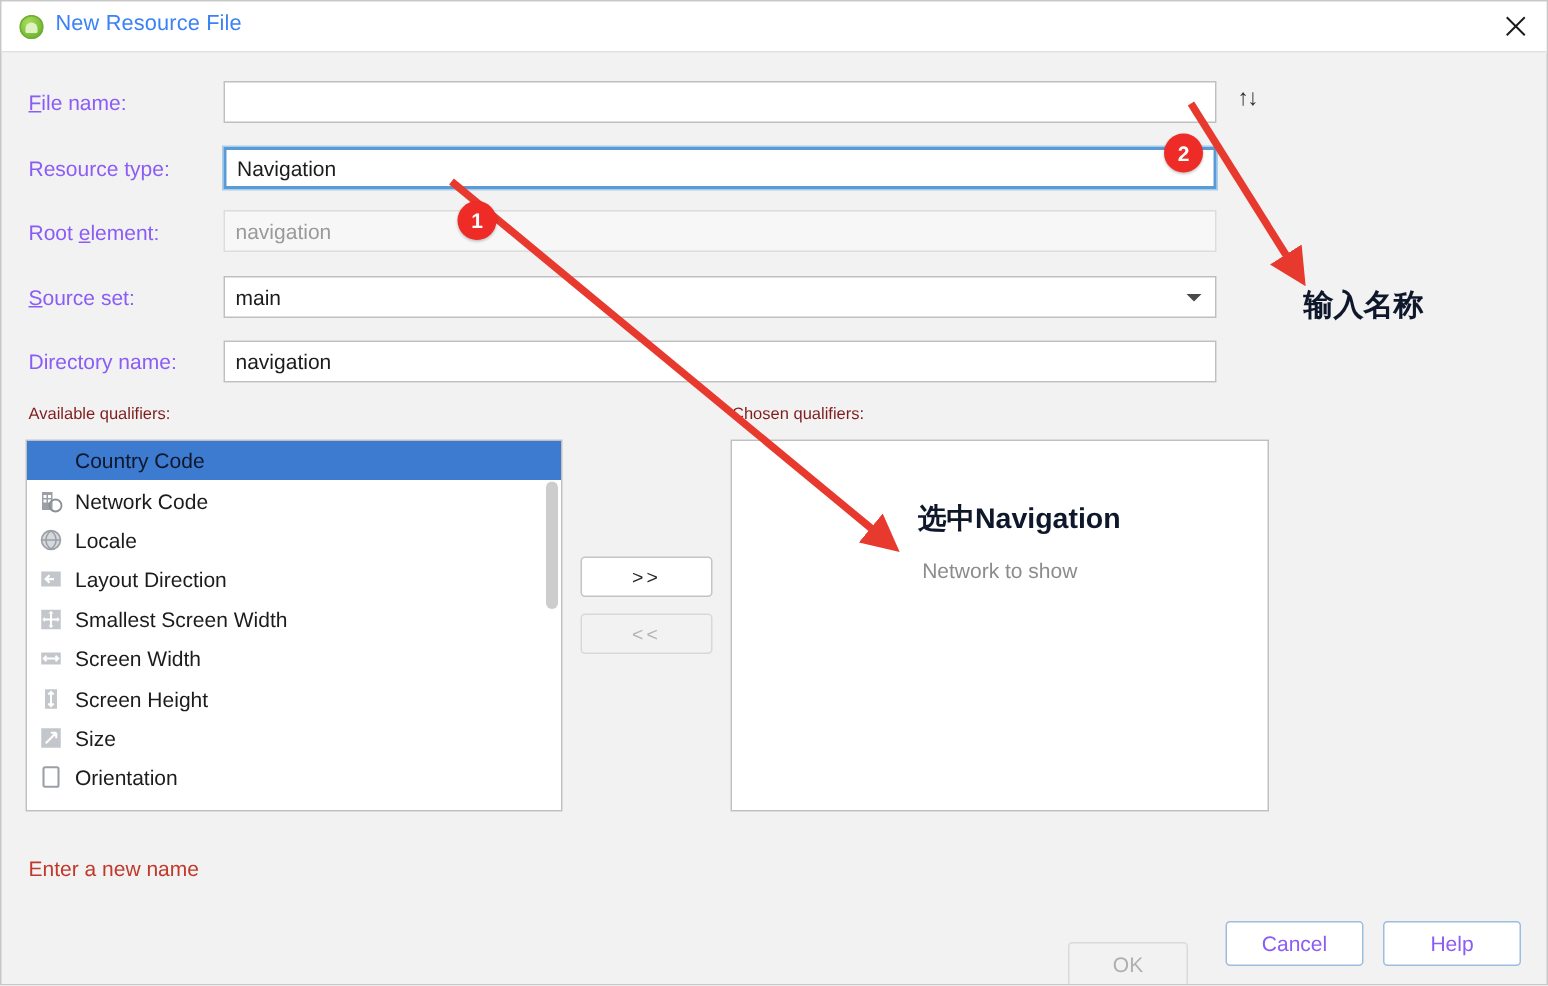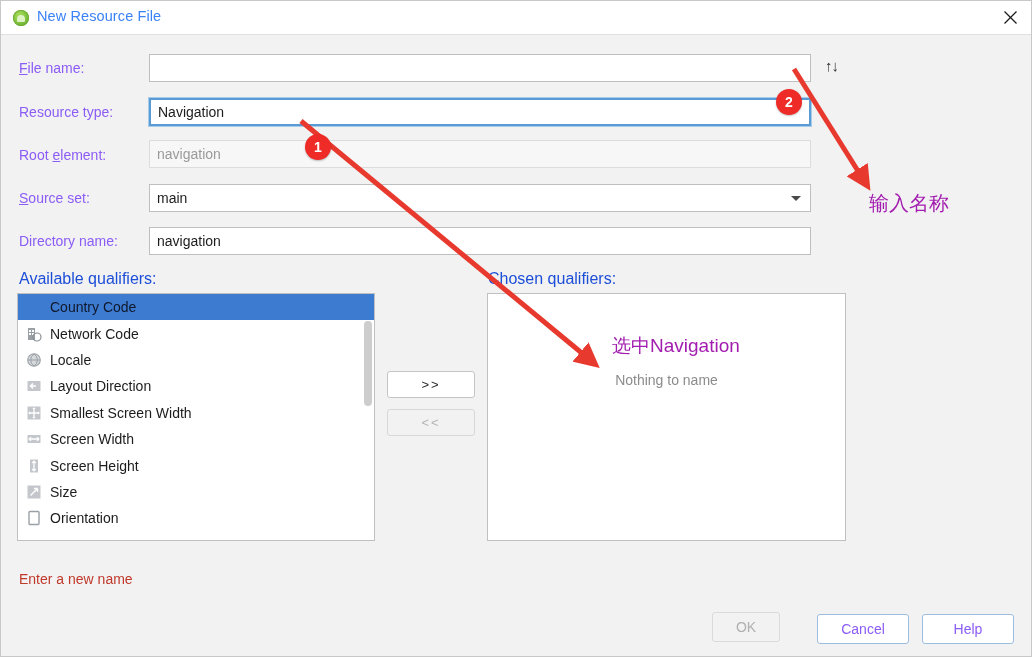--- a/index.html
+++ b/index.html
@@ -109,22 +109,22 @@
     left: 824px; top: 56px;
     width: 24px; height: 20px;
     font-size: 15px;
     color: #333;
     letter-spacing: -1px;
   }
 
   
   .panel-label {
     position: absolute;
-    font-size: 16px;
-    color: #1d4ed8;
+    font-size: 11px;
+    color: #7f1d1d;
   }
   .listbox {
     position: absolute;
     box-sizing: border-box;
     background: #ffffff;
     border: 1px solid #c0c0c0;
     overflow: hidden;
   }
   .list-row {
     position: relative;
@@ -197,23 +197,23 @@
     left: 0; right: 0;
     top: 78px;
     text-align: center;
     font-size: 14px;
     color: #8c8c8c;
   }
 
   
   .anno-text {
     position: absolute;
-    color: #a21caf;
+    color: #0f172a;
     font-size: 20px;
-    font-weight: normal;
+    font-weight: bold;
     white-space: nowrap;
   }
   .anno-text.sm { font-size: 19px; }
   .badge {
     position: absolute;
     width: 26px; height: 26px;
     border-radius: 50%;
     background: #ee2b26;
     color: #ffffff;
     font-size: 14px;
@@ -381,21 +381,21 @@
     <div class="scrollbar">
       <div class="scroll-thumb"></div>
     </div>
   </div>
 
   <div class="xfer-btn" style="left:386px; top:370px;">&gt;&gt;</div>
   <div class="xfer-btn disabled" style="left:386px; top:408px;">&lt;&lt;</div>
 
   <div class="panel-label" style="left:487px; top:269px;">Chosen qualifiers:</div>
   <div class="chosen-box" style="left:486px; top:292px; width:359px; height:248px;">
-    <div class="nothing">Nothing to name</div>
+    <div class="nothing">Network to show</div>
   </div>
 
   <svg id="anno-svg">
     <defs>
       <marker id="arrowhead" markerWidth="5" markerHeight="5" refX="2.2" refY="2.5" orient="auto">
         <polygon points="0,0 5,2.5 0,5" fill="#e8392e"></polygon>
       </marker>
     </defs>
 
     <line x1="300" y1="120" x2="588" y2="358" stroke="#e8392e" stroke-width="5" marker-end="url(#arrowhead)"></line>
@@ -403,17 +403,17 @@
     <line x1="793" y1="68" x2="862" y2="178" stroke="#e8392e" stroke-width="5" marker-end="url(#arrowhead)"></line>
   </svg>
 
   <div class="badge" style="left:304px; top:133px;">1</div>
   <div class="badge" style="left:775px; top:88px;">2</div>
 
   <div class="anno-text" style="left:868px; top:189px;">输入名称</div>
   <div class="anno-text sm" style="left:611px; top:332px;">选中Navigation</div>
 
   <div class="error-text">Enter a new name</div>
-  <div class="btn disabled" style="left:711px; top:611px; width:68px;">OK</div>
+  <div class="btn disabled" style="left:711px; top:627px; width:80px;">OK</div>
   <div class="btn default" style="left:816px; top:613px; width:92px;">Cancel</div>
   <div class="btn default" style="left:921px; top:613px; width:92px;">Help</div>
 
 </div>
 
 </body></html>

